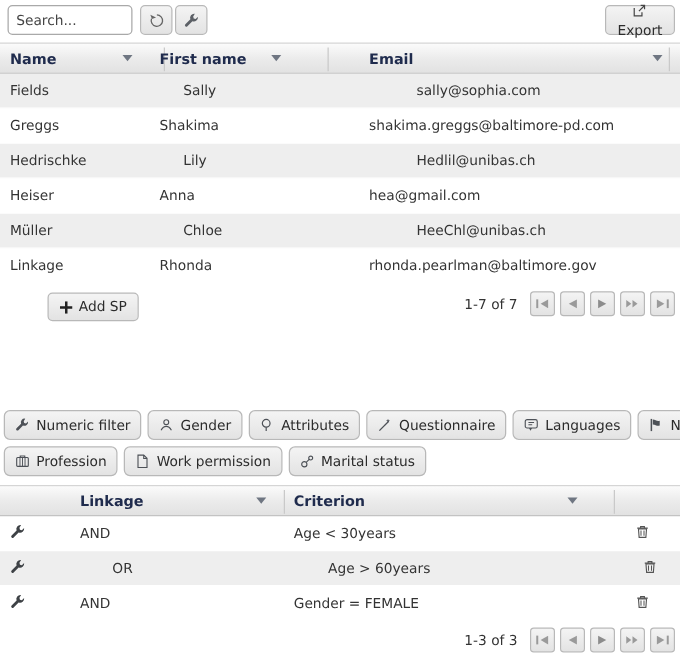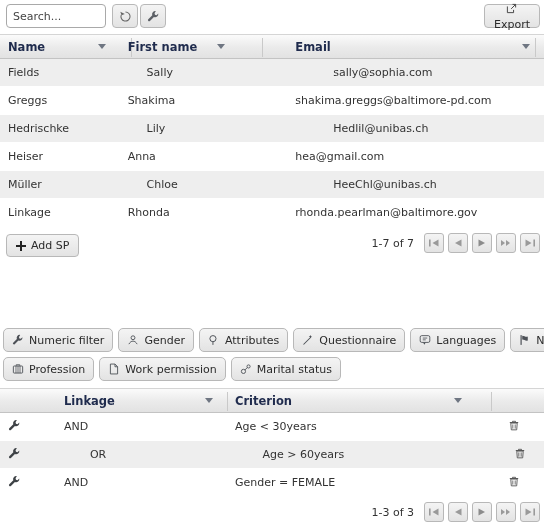--- a/index.html
+++ b/index.html
@@ -126,20 +126,21 @@
   .c-name  { width: 131px; }
   .c-first { width: 131px; }
   .c-email { width: 282px; margin-left: 48px; }
 
   
   .grid-footer {
     position: relative;
     height: 36px;
     background: #ffffff;
     border-top: 1px solid #ffffff;
+    margin-left: 32px;
   }
   #add-sp-btn {
     position: absolute;
     left: 6px; top: 6px;
     height: 23px;
     padding: 0 9px;
     font-size: 11px;
   }
   .pager {
     position: absolute;

